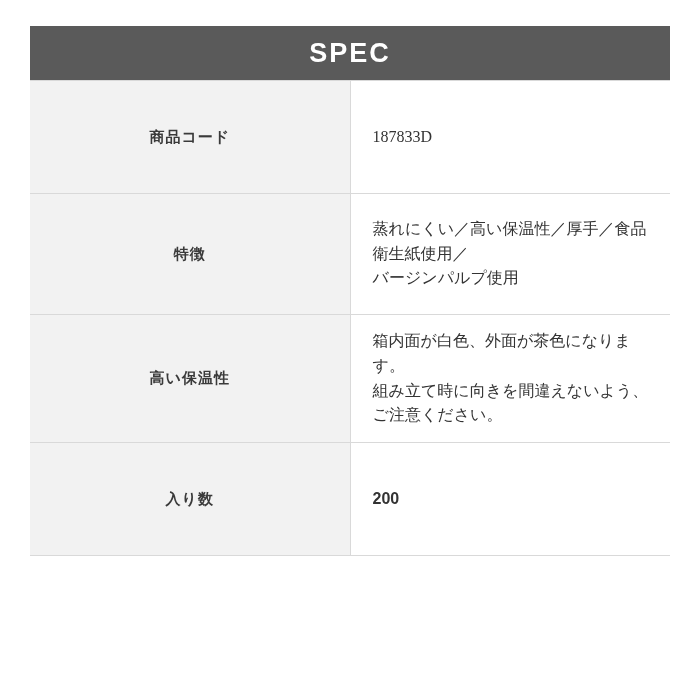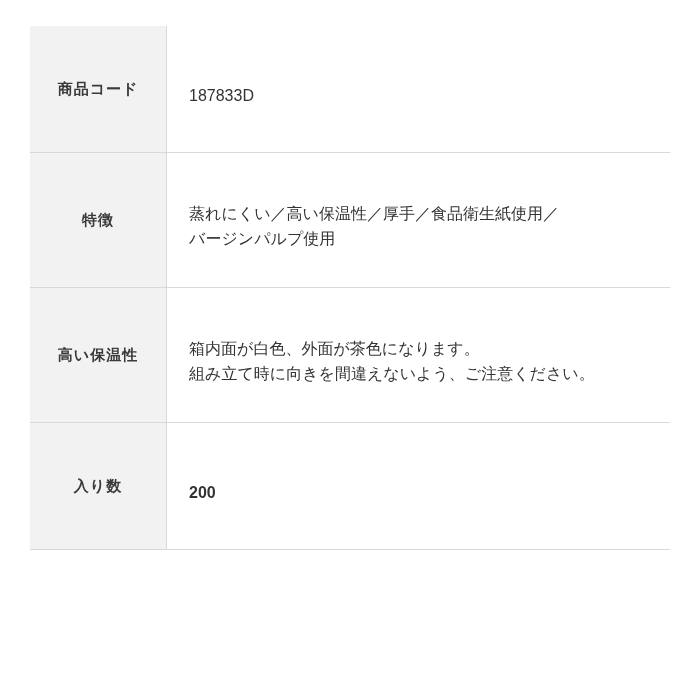--- a/index.html
+++ b/index.html
@@ -51,40 +51,43 @@
     color: #3a3a3a;
     letter-spacing: 1px;
     border-right: 1px solid #d9d9d9;
     padding: 10px 4px;
   }
   .value-cell {
     background: #ffffff;
     text-align: left;
     font-size: 16px;
     color: #333333;
-    padding: 28px 10px 14px 22px;
+    padding: 14px 10px 14px 22px;
     line-height: 1.55;
     white-space: pre-line;
     margin-left: 20px;
   }
   .row-code .value-cell { font-size: 16px; }
-  .row-code td { height: 84px; }
+  .row-code td { height: 84px; font-family: Liberation Serif, serif; }
   .row-material td { height: 86px; }
   .row-size td { height: 84px; }
   .row-feature td { height: 92px; }
   .row-note td { height: 92px; }
   .row-qty td { height: 84px; }
   .row-qty .value-cell { font-weight: bold; }
 </style>
 </head>
 <body>
 
 <div class="page">
   <table class="spec-table">
     <tbody>
+      <tr>
+        <td class="spec-header" colspan="2">SPEC</td>
+      </tr>
       <tr class="row-code">
         <td class="label-cell">商品コード</td>
         <td class="value-cell">187833D</td>
       </tr>
       <tr class="row-feature">
         <td class="label-cell">特徴</td>
         <td class="value-cell">蒸れにくい／高い保温性／厚手／食品衛生紙使用／
 バージンパルプ使用</td>
       </tr>
       <tr class="row-note">

